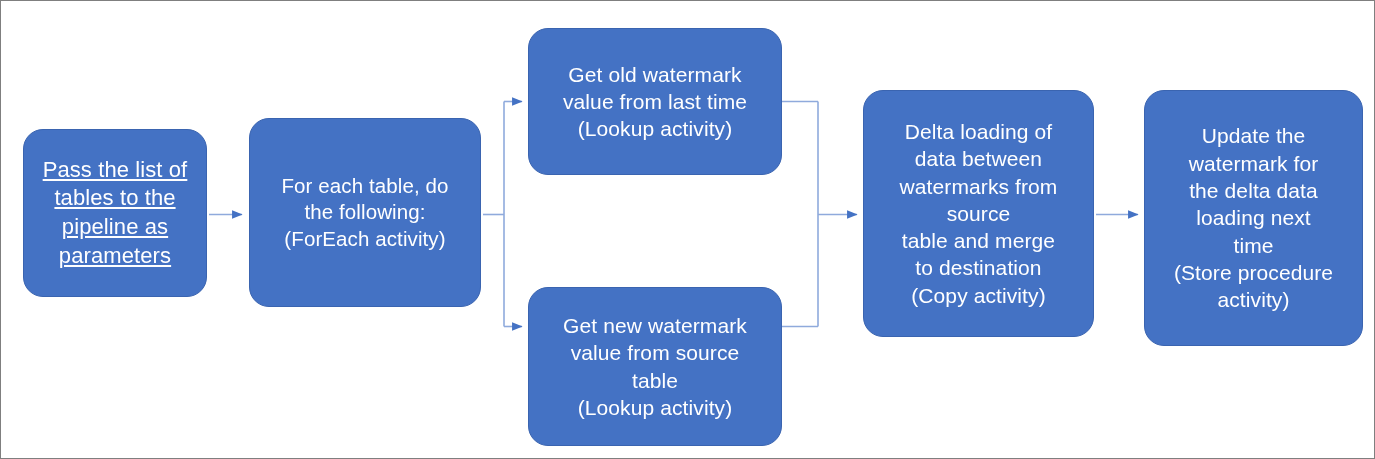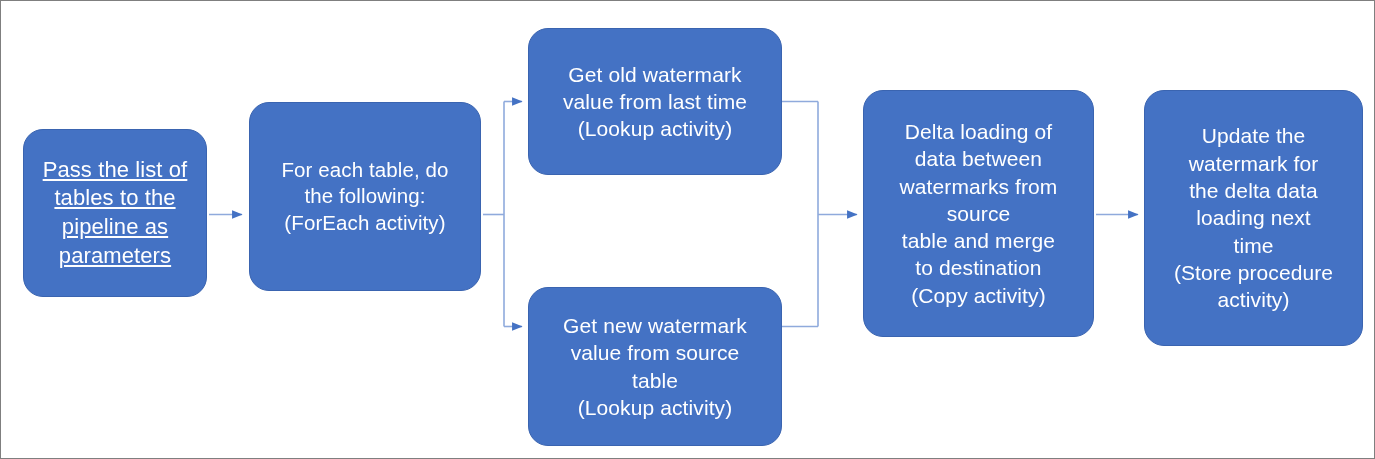--- a/index.html
+++ b/index.html
@@ -27,21 +27,21 @@
     display: flex;
     align-items: center;
     justify-content: center;
     text-align: center;
     line-height: 1.30;
     white-space: pre-line;
     padding: 12px 8px;
     letter-spacing: 0.1px;
   }
   #node-pass-tables   { left: 22px;   top: 128px; width: 184px; height: 168px; font-size: 22px; text-decoration: underline; }
-  #node-for-each      { left: 248px;  top: 101px; width: 232px; height: 189px; font-size: 20.5px; }
+  #node-for-each      { left: 248px;  top: 117px; width: 232px; height: 189px; font-size: 20.5px; }
   #node-get-old       { left: 527px;  top: 27px;  width: 254px; height: 147px; font-size: 21px; }
   #node-get-new       { left: 527px;  top: 252px; width: 254px; height: 159px; font-size: 21px; margin-top: 34px; }
   #node-delta-load    { left: 862px;  top: 89px;  width: 231px; height: 247px; font-size: 21px; }
   #node-update-wm     { left: 1143px; top: 89px;  width: 219px; height: 256px; font-size: 21px; }
 
   #connectors {
     position: absolute;
     left: 0; top: 0;
     width: 1375px;
     height: 459px;

